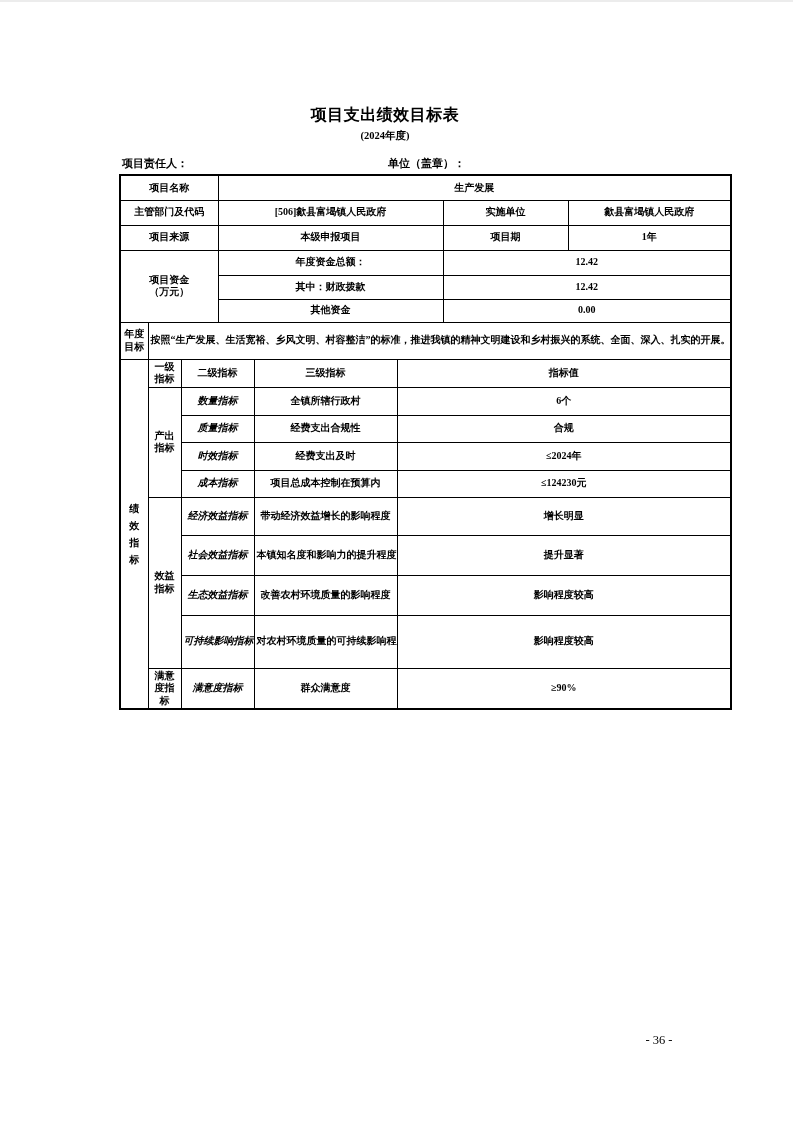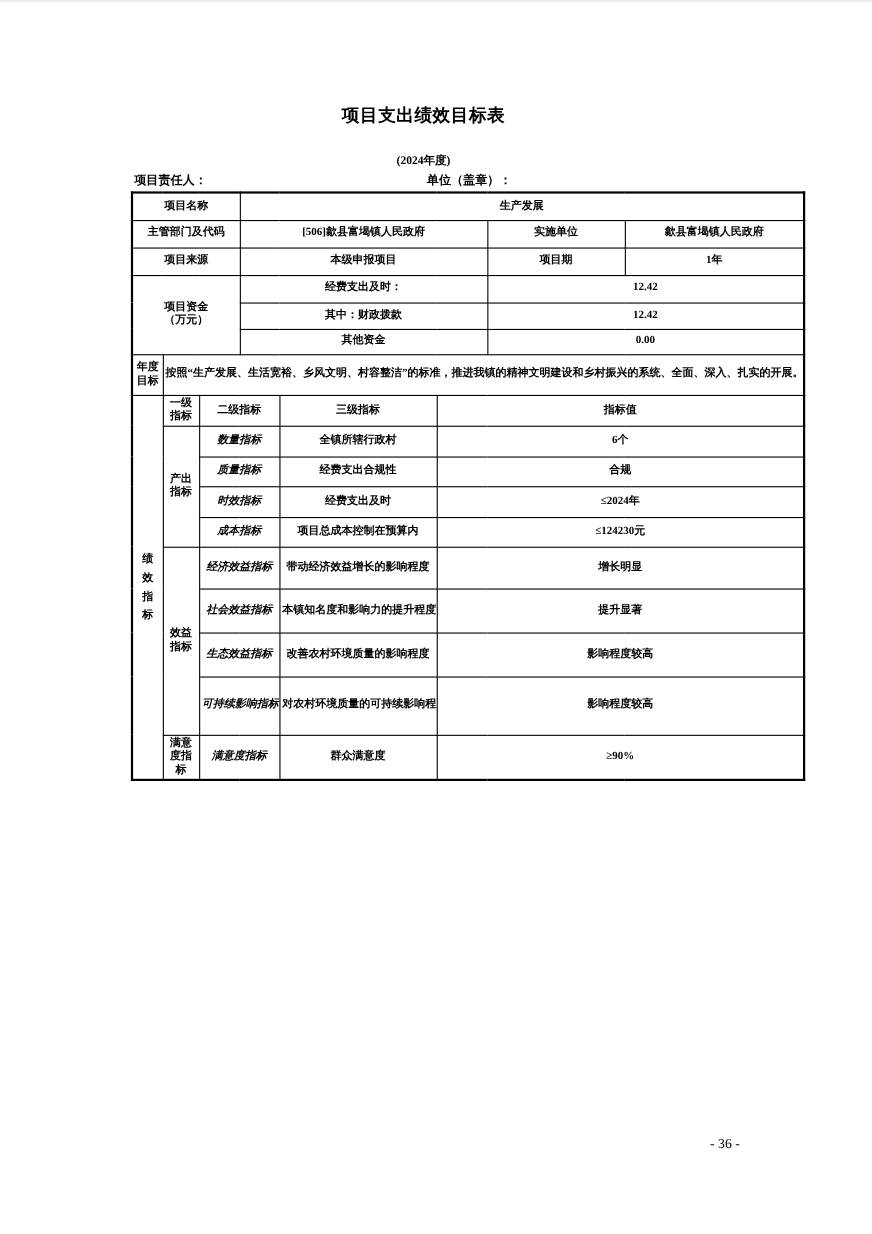--- a/index.html
+++ b/index.html
@@ -3,25 +3,25 @@
 <meta charset="utf-8">
 <style>
   * { margin:0; padding:0; box-sizing:border-box; }
   html,body { background:#ffffff; }
   .page {
     position:relative; width:793px; height:1122px; background:#fff;
     font-family:"Liberation Serif","DejaVu Serif",serif; color:#000;
     overflow:hidden; border-top:2px solid #ececec;
   }
   .doc-title {
-    position:absolute; top:93px; left:385px; transform:translateX(-50%);
+    position:absolute; top:103px; left:385px; transform:translateX(-50%);
     font-size:16px; font-weight:bold; white-space:nowrap; letter-spacing:0.5px;
   }
   .doc-subtitle {
-    position:absolute; top:137px; left:385px; transform:translateX(-50%);
+    position:absolute; top:127px; left:385px; transform:translateX(-50%);
     font-size:10.5px; font-weight:bold; white-space:nowrap;
   }
   .meta-responsible { position:absolute; top:154px; left:122px; font-size:11px; font-weight:bold; }
   .meta-unit        { position:absolute; top:154px; left:388px; font-size:11px; font-weight:bold; }
 
   table.main {
     position:absolute; top:172px; left:119px; width:611px;
     border-collapse:collapse; table-layout:fixed; border:2px solid #000;
   }
   table.main td {
@@ -84,21 +84,21 @@
       <td colspan="3">本级申报项目</td>
       <td>项目期</td>
       <td>1年</td>
     </tr>
 
     <tr style="height:25px">
       <td colspan="3" rowspan="3" class="fund-label-cell">
         <span style="display:block">项目资金</span>
         <span style="display:block">（万元）</span>
       </td>
-      <td colspan="3" class="fund-name indent-0">经费支出及时：</td>
+      <td colspan="3" class="fund-name indent-0">年度资金总额：</td>
       <td colspan="2" class="fund-value">12.42</td>
     </tr>
     <tr style="height:24px">
       <td colspan="3" class="fund-name indent-1">其中：财政拨款</td>
       <td colspan="2" class="fund-value">12.42</td>
     </tr>
     <tr style="height:23px">
       <td colspan="3" class="fund-name indent-2">其他资金</td>
       <td colspan="2" class="fund-value">0.00</td>
     </tr>

